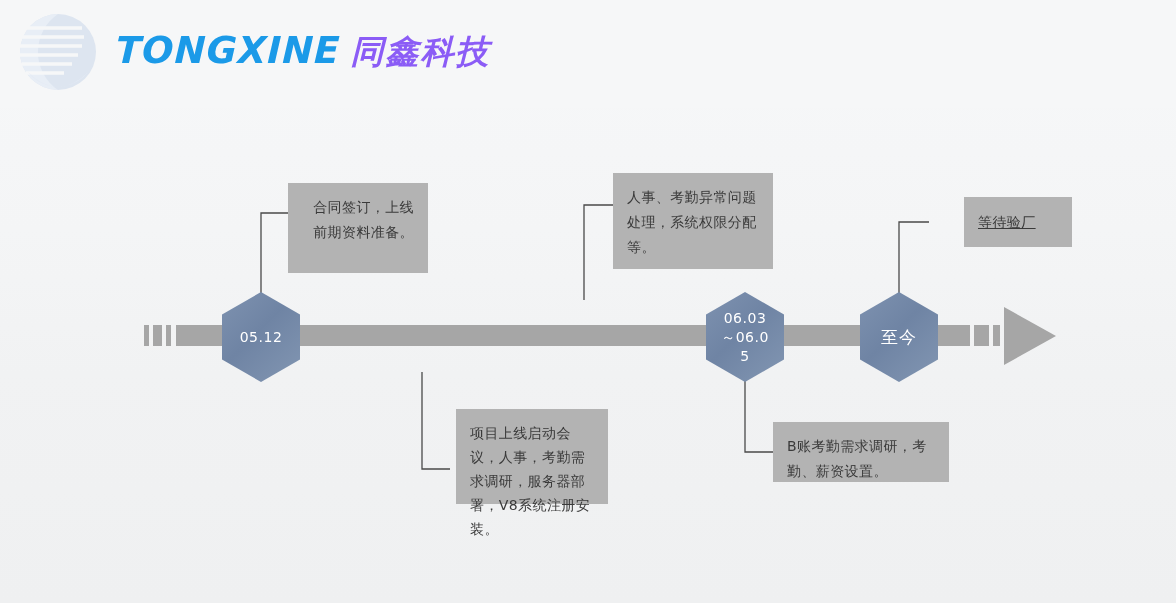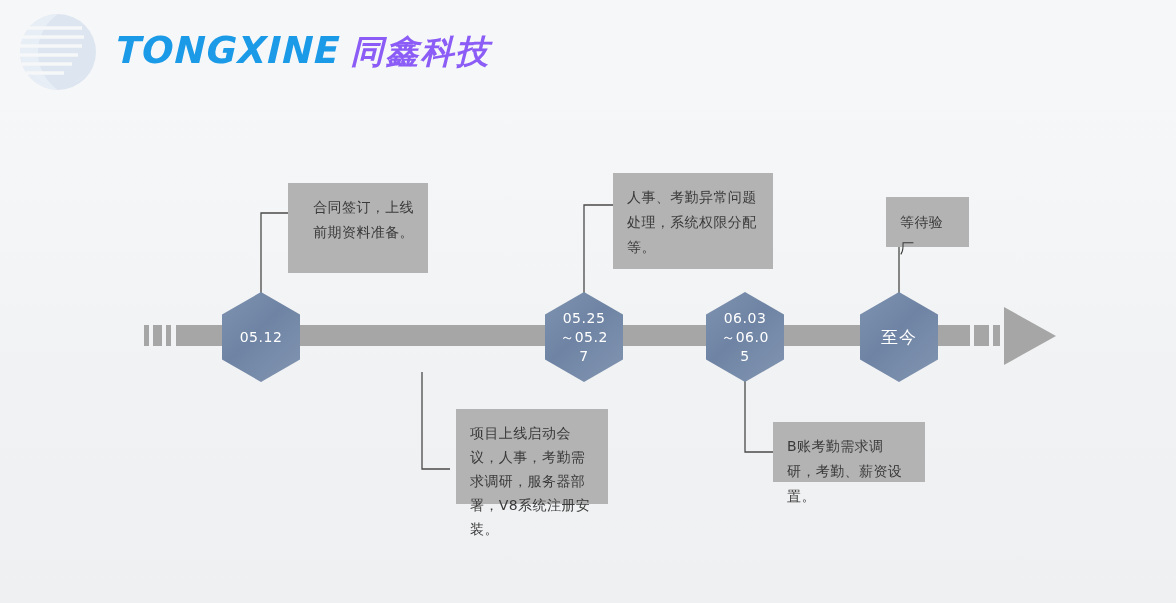--- a/index.html
+++ b/index.html
@@ -252,33 +252,30 @@
         <path d="M745,372 L745,452 L773,452"></path>
 
         <path d="M899,300 L899,222 L929,222"></path>
       </g>
     </svg>
   </div>
 
   <div class="hex" style="left:222px; top:292px;">
     <span class="hex-label">05.12</span>
   </div>
-  <div class="hex" style="left:545px; top:292px;">
-    <span class="hex-label">05.25～05.27</span>
-  </div>
   <div class="hex" style="left:706px; top:292px;">
     <span class="hex-label">06.03～06.05</span>
   </div>
   <div class="hex" style="left:860px; top:292px;">
     <span class="hex-label cn">至今</span>
   </div>
 
   <div class="callout" style="left:288px; top:183px; width:140px; height:90px;text-align:right;">合同签订，上线前期资料准备。</div>
 
   <div class="callout" style="left:456px; top:409px; width:152px; height:95px; line-height:24px;">项目上线启动会议，人事，考勤需求调研，服务器部署，V8系统注册安装。</div>
 
   <div class="callout" style="left:613px; top:173px; width:160px; height:96px;">人事、考勤异常问题处理，系统权限分配等。</div>
 
-  <div class="callout" style="left:773px; top:422px; width:152px; height:60px;">B账考勤需求调研，考勤、薪资设置。</div>
-
-  <div class="callout" style="left:886px; top:197px; width:83px; height:50px; line-height:26px;">等待验厂</div>
+  <div class="callout" style="left:773px; top:422px; width:176px; height:60px;">B账考勤需求调研，考勤、薪资设置。</div>
+
+  <div class="callout" style="left:964px; top:197px; width:108px; height:50px; line-height:26px;text-decoration:underline;">等待验厂</div>
 
 </div>
 
 </body></html>

